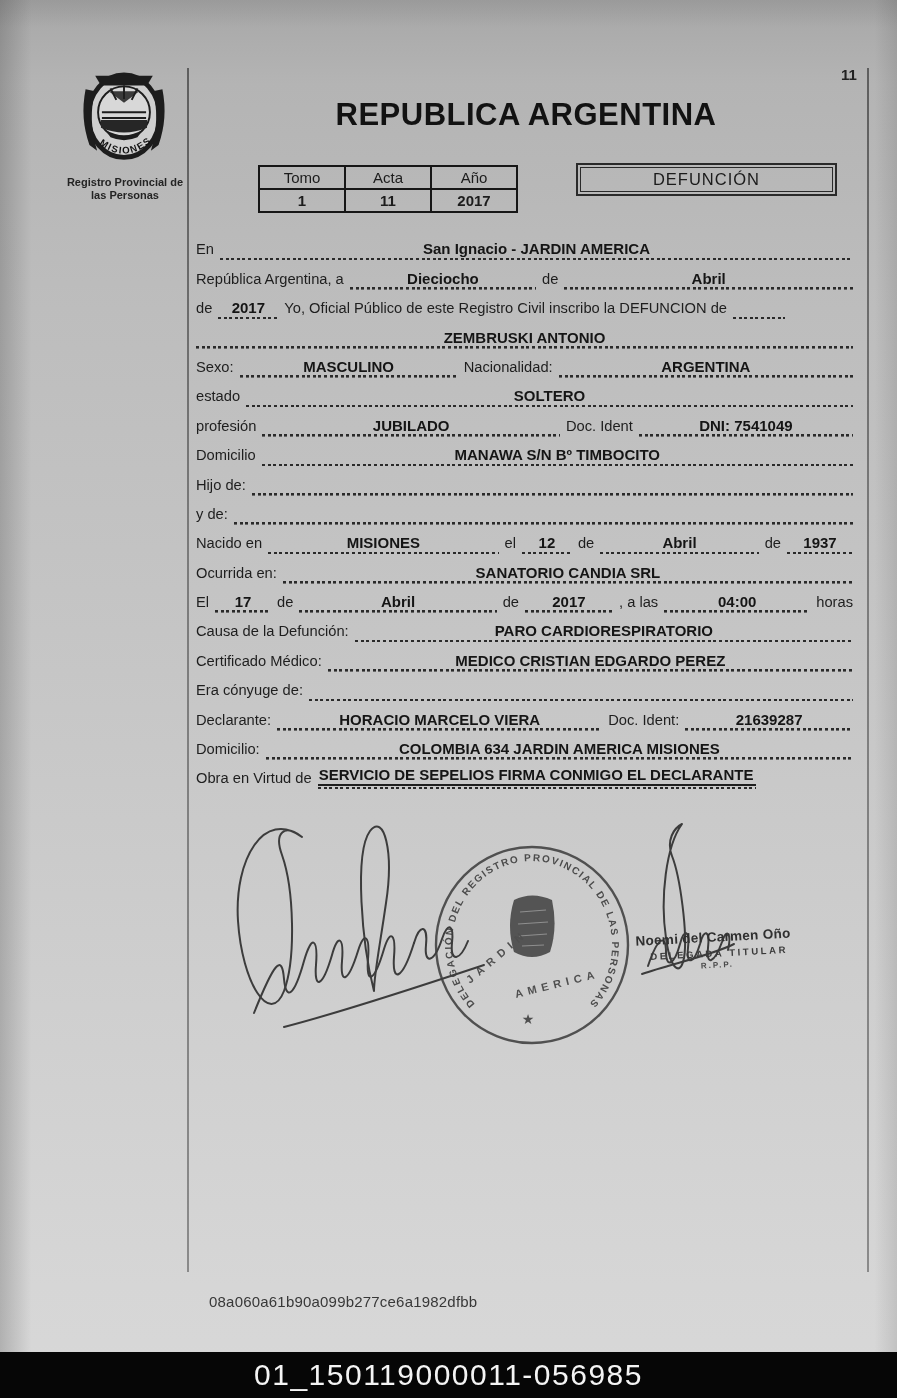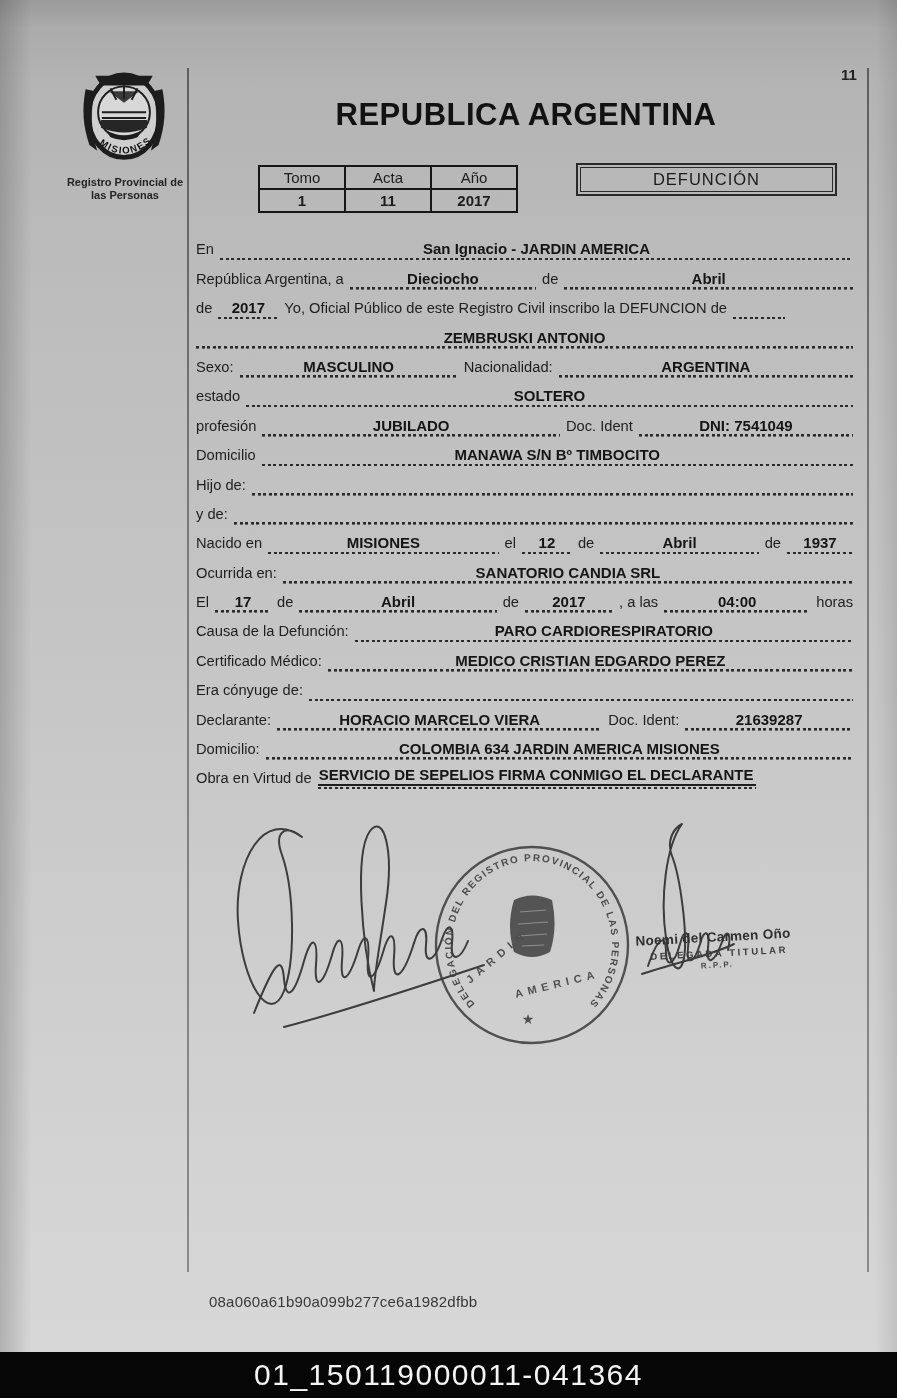--- a/index.html
+++ b/index.html
@@ -249,14 +249,14 @@
 </svg>
 
 <div class="abs official">
   <div class="name">Noemi del Carmen Oño</div>
   <div class="role">DELEGADA TITULAR</div>
   <div class="sub">R.P.P.</div>
 </div>
 
 <div class="abs hash">08a060a61b90a099b277ce6a1982dfbb</div>
 <div class="abs footer-bar">
-  <span class="footer-code">01_150119000011-041364</span>
+  <span class="footer-code">01_150119000011-056985</span>
 </div>
 
 </body></html>

